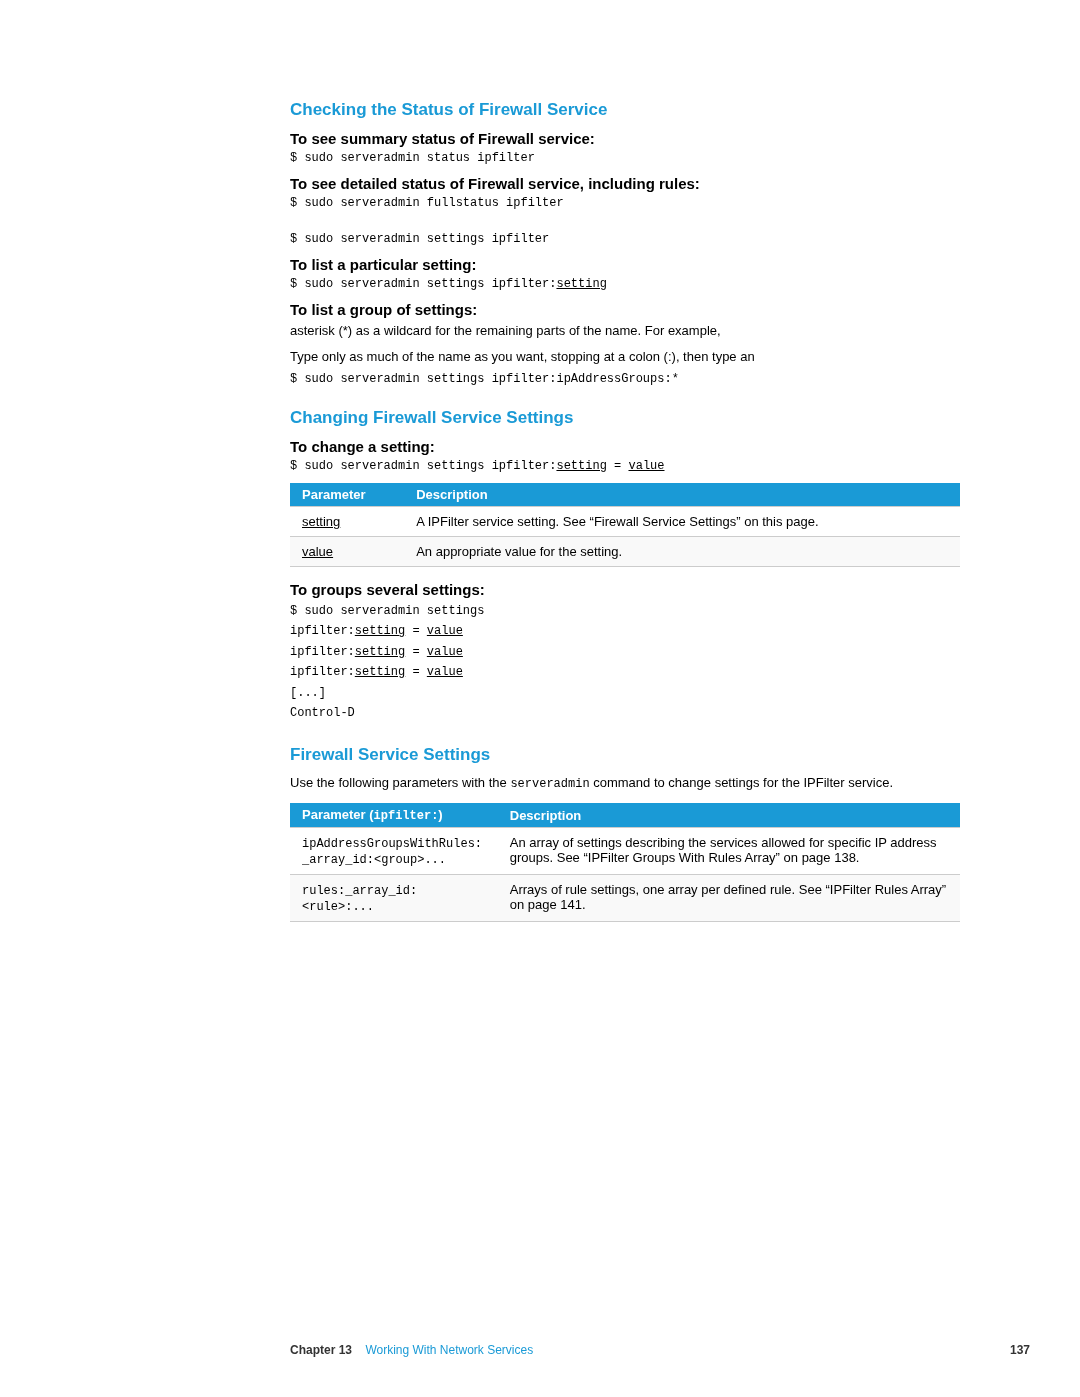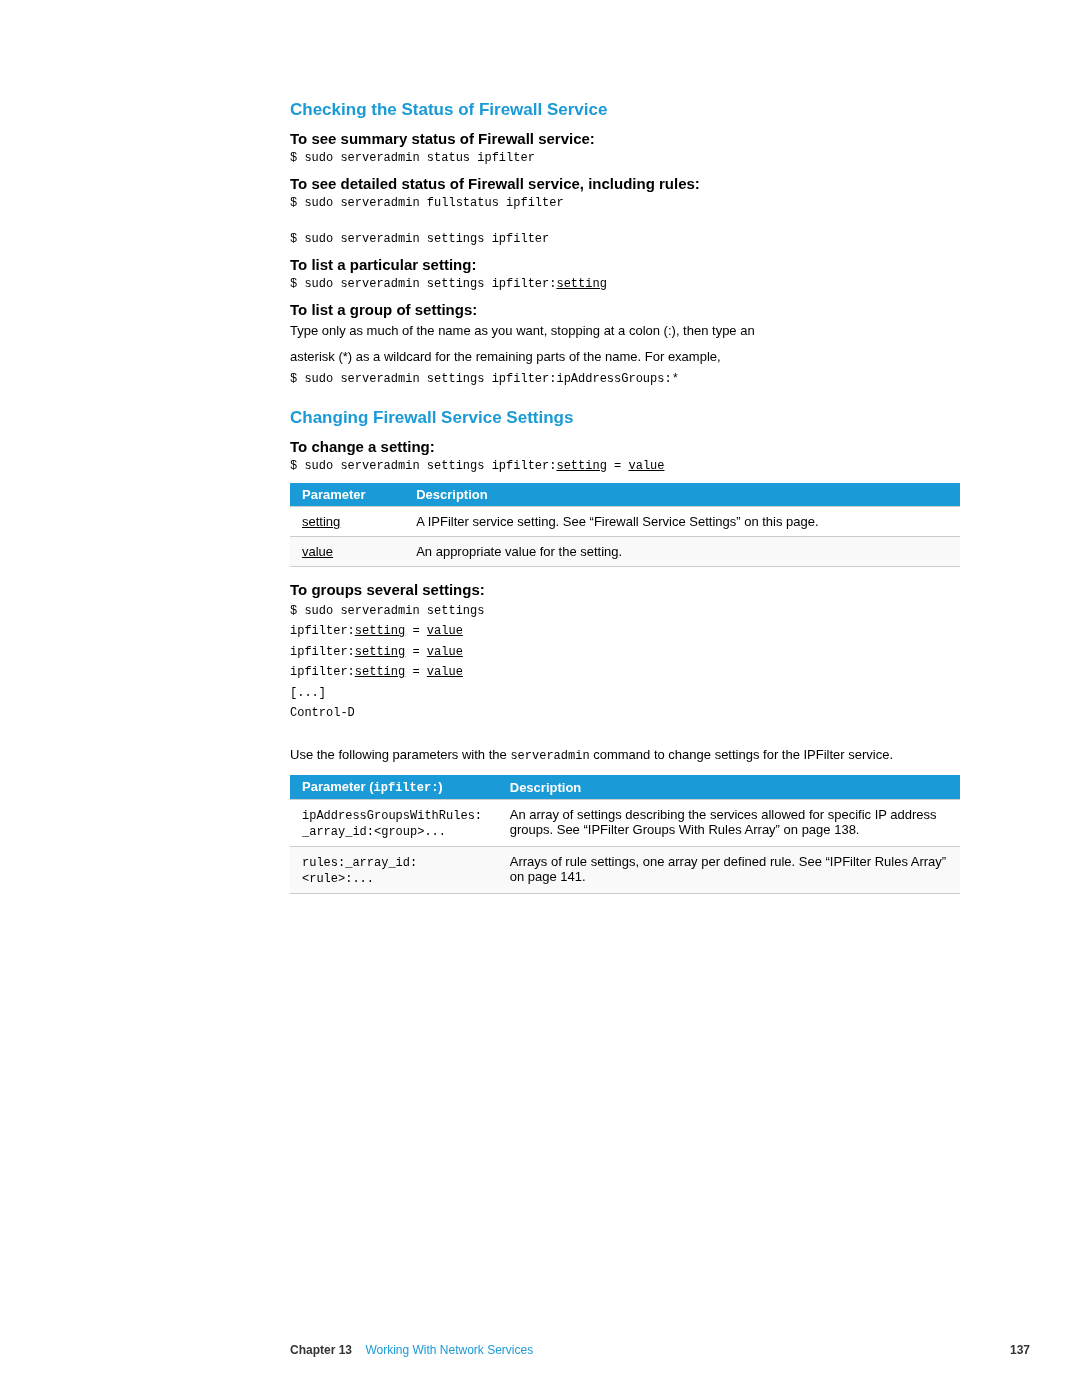--- a/index.html
+++ b/index.html
@@ -165,22 +165,22 @@
     </div>
 
     <div class="section">
 
       <span class="code-block">$ sudo serveradmin settings ipfilter</span>
 
       <div class="subsection-label">To list a particular setting:</div>
       <span class="code-block">$ sudo serveradmin settings ipfilter:<span class="underline-link">setting</span></span>
 
       <div class="subsection-label">To list a group of settings:</div>
+      <div class="body-text">asterisk (*) as a wildcard for the remaining parts of the name. For example,</div>
       <div class="body-text">Type only as much of the name as you want, stopping at a colon (:), then type an</div>
-      <div class="body-text">asterisk (*) as a wildcard for the remaining parts of the name. For example,</div>
       <span class="code-block">$ sudo serveradmin settings ipfilter:ipAddressGroups:*</span>
     </div>
 
     <div class="section">
       <div class="section-title">Changing Firewall Service Settings</div>
 
       <div class="subsection-label">To change a setting:</div>
       <span class="code-block">$ sudo serveradmin settings ipfilter:<span class="underline-link">setting</span> = <span class="underline-link">value</span></span>
 
       <table class="params-table">
@@ -200,20 +200,21 @@
             <td>An appropriate value for the setting.</td>
           </tr>
         </tbody>
       </table>
 
       <div class="subsection-label">To groups several settings:</div>
       <span class="multi-code">$ sudo serveradmin settings<br>ipfilter:<span class="underline-link">setting</span> = <span class="underline-link">value</span><br>ipfilter:<span class="underline-link">setting</span> = <span class="underline-link">value</span><br>ipfilter:<span class="underline-link">setting</span> = <span class="underline-link">value</span><br>[...]<br>Control-D</span>
     </div>
 
     <div class="section">
+      <div class="section-title">Firewall Service Settings</div>
 
       <div class="body-text">
         <span>Use the following parameters with the </span><span class="inline-code">serveradmin</span><span> command to change settings for the IPFilter service.</span>
       </div>
 
       <table class="params-table">
         <thead>
           <tr>
             <th>Parameter (<span class="inline-code">ipfilter:</span>)</th>
             <th>Description</th>

